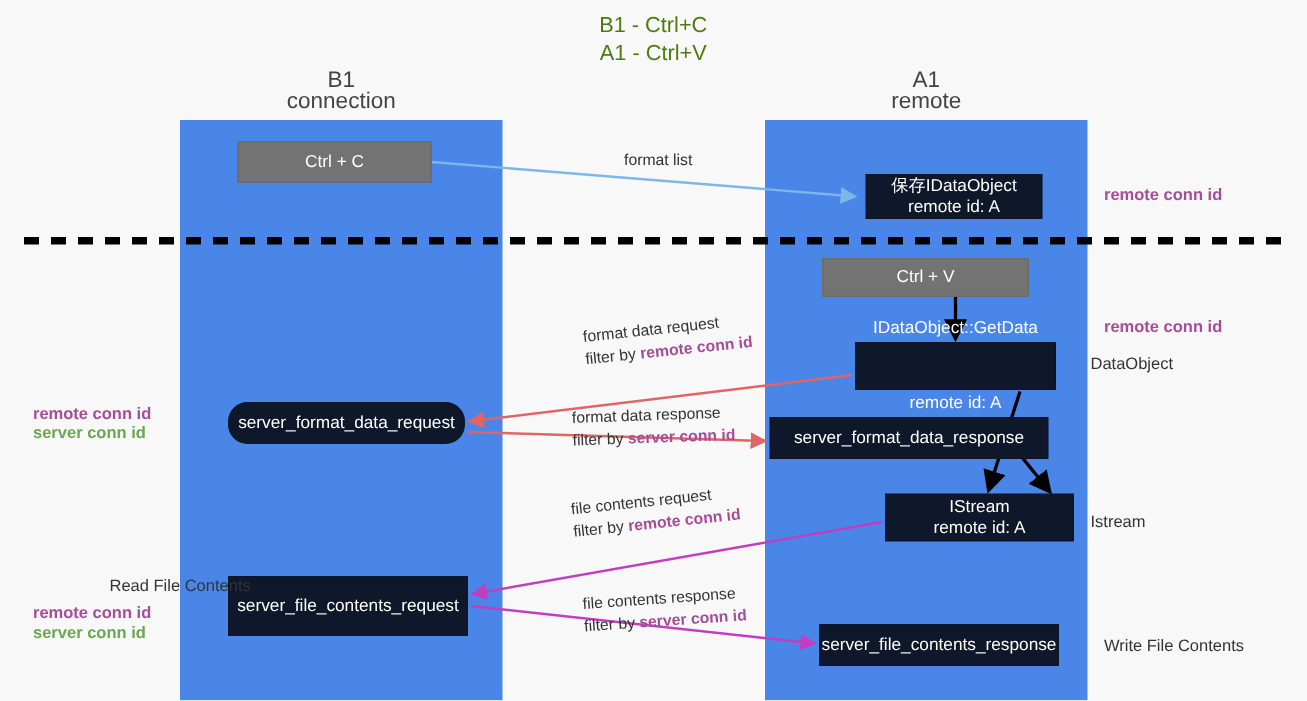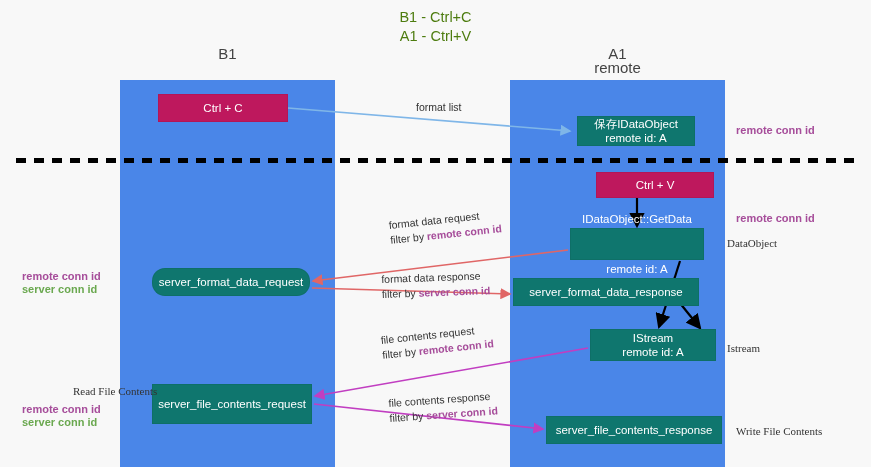--- a/index.html
+++ b/index.html
@@ -56,43 +56,43 @@
     display: flex;
     flex-direction: column;
     align-items: center;
     justify-content: center;
     color: #ffffff;
     font-size: 11.5px;
     line-height: 14px;
     text-align: center;
     border: 1px solid rgba(0,0,0,0.06);
   }
-  .box.green { background: #be185d; }
-  .box.orange { background: #0f766e; }
+  .box.green { background: #737373; }
+  .box.orange { background: #0f172a; }
   .box .ln { display: block; white-space: nowrap; }
 
   #box-ctrlc   { left: 158px; top: 94px;  width: 130px; height: 28px; }
   #box-idataobj{ left: 577px; top: 116px; width: 118px; height: 30px; }
-  #box-ctrlv   { left: 596px; top: 172px; width: 118px; height: 26px; }
+  #box-ctrlv   { left: 548px; top: 172px; width: 138px; height: 26px; }
   #box-getdata { left: 570px; top: 228px; width: 134px; height: 32px; gap: 36px; }
   #box-sfdreq  { left: 152px; top: 268px; width: 158px; height: 28px; border-radius: 13px; }
   #box-sfdresp { left: 513px; top: 278px; width: 186px; height: 28px; }
   #box-istream { left: 590px; top: 329px; width: 126px; height: 32px; }
   #box-sfcreq  { left: 152px; top: 384px; width: 160px; height: 40px; }
-  #box-sfcresp { left: 546px; top: 416px; width: 176px; height: 28px; }
+  #box-sfcresp { left: 546px; top: 416px; width: 160px; height: 28px; }
 
   .sidelabel {
     position: absolute;
     font-size: 11px;
     line-height: 14px;
     white-space: nowrap;
   }
   .sidelabel.remote { color: #a64d9a; font-weight: bold; }
   .sidelabel.server { color: #6aa84f; font-weight: bold; }
-  .sidelabel.plain  { color: #333333; font-weight: normal; font-family: Liberation Serif, serif; }
+  .sidelabel.plain  { color: #333333; font-weight: normal; }
 
   #lbl-remote-1 { left: 736px; top: 123px; }
   #lbl-remote-2 { left: 736px; top: 211px; }
   #lbl-dataobject { left: 727px; top: 236px; }
   #lbl-istream  { left: 727px; top: 341px; }
   #lbl-write    { left: 736px; top: 424px; }
 
   #lbl-left-remote { left: 22px; top: 269px; }
   #lbl-left-server { left: 22px; top: 282px; }
   #lbl-read        { left: 25px; top: 384px; margin-left: 48px; }
@@ -137,20 +137,21 @@
 
 <div id="stage">
 
   <div id="title">
     <span>B1 - Ctrl+C</span>
     <span>A1 - Ctrl+V</span>
   </div>
 
   <div class="lane-header" id="hdr-b1">
     <span class="l1">B1</span>
+    <span class="l2">connection</span>
   </div>
   <div class="lane-header" id="hdr-a1">
     <span class="l1">A1</span>
     <span class="l2">remote</span>
   </div>
 
   <div class="lane" id="lane-b1"></div>
   <div class="lane" id="lane-a1"></div>
 
   <svg id="arrows" viewBox="0 0 871 467">

